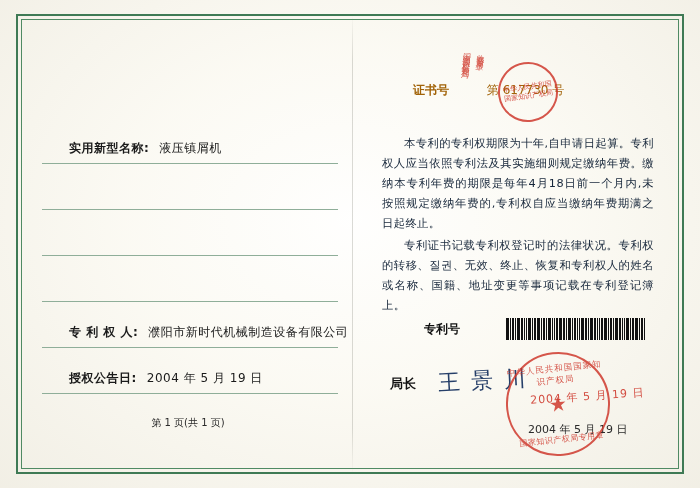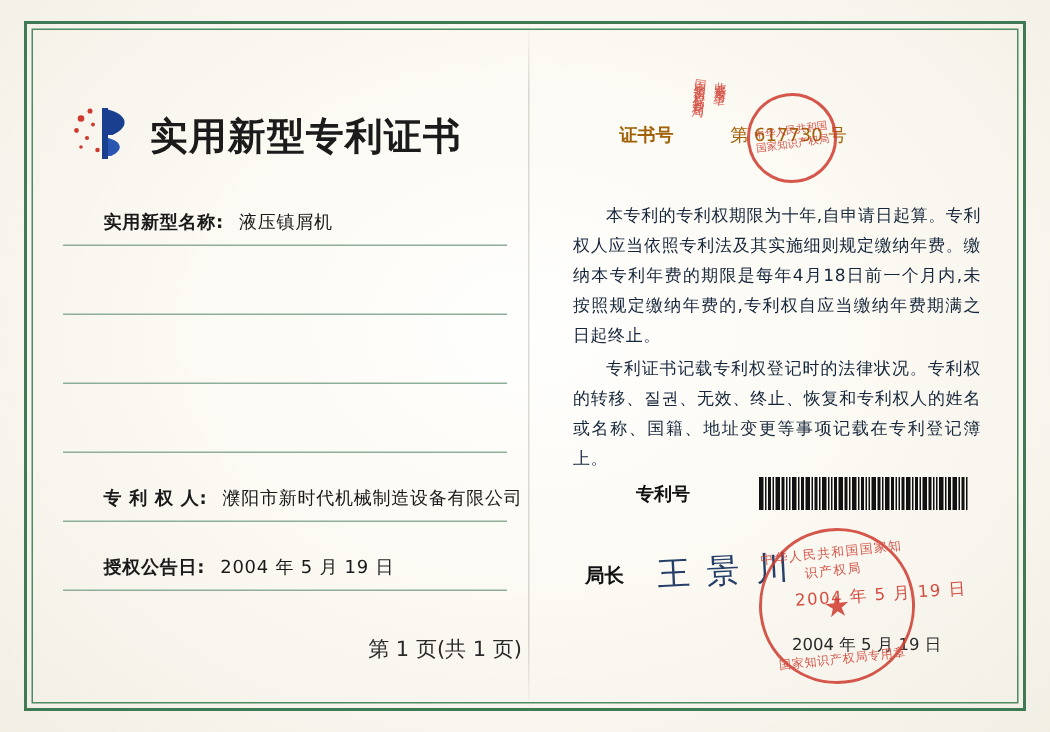--- a/index.html
+++ b/index.html
@@ -112,24 +112,24 @@
     position: absolute;
     left: 14px;
     width: 296px;
     height: 1px;
     background: #8fae99;
   }
 
   .footer-page {
     position: absolute;
     left: 0;
-    bottom: 16px;
+    bottom: 28px;
     width: 320px;
-    text-align: right;
-    font-size: 14px;
+    text-align: center;
+    font-size: 10px;
     color: #2a2a2a;
   }
 
   
   .right {
     position: absolute;
     left: 360px;
     top: 30px;
     width: 320px;
     height: 428px;
@@ -302,39 +302,20 @@
 <body>
 
 <div class="page">
   <div class="paper-tone"></div>
   <div class="border-outer"></div>
   <div class="border-inner"></div>
   <div class="fold"></div>
 
   <div class="left">
 
-    <div class="title-row">
-      <span class="logo">
-        <svg width="44" height="40" viewBox="0 0 44 40">
-          <g fill="#cf3a2e">
-            <circle cx="6" cy="9" r="2.2"></circle>
-            <circle cx="12" cy="4" r="1.7"></circle>
-            <circle cx="3" cy="17" r="1.6"></circle>
-            <circle cx="10" cy="22" r="1.4"></circle>
-            <circle cx="17" cy="30" r="1.5"></circle>
-            <circle cx="6" cy="28" r="1.2"></circle>
-            <circle cx="14" cy="13" r="1.3"></circle>
-          </g>
-          <path d="M20 2 L24 2 L24 36 L20 36 Z" fill="#1b3f8f"></path>
-          <path d="M24 3 C36 6, 40 14, 27 20 L24 20 Z" fill="#1b3f8f"></path>
-          <path d="M24 22 C33 24, 35 30, 26 34 L24 34 Z" fill="#2a55b0"></path>
-        </svg>
-      </span>
-      <span class="title-text">实用新型专利证书</span>
-    </div>
 
     <div class="field" style="top:110px">
       <span class="lbl">实用新型名称:</span><span class="val">液压镇屑机</span>
     </div>
     <div class="rule" style="top:133px"></div>
 
     <div class="rule" style="top:179px"></div>
 
     <div class="rule" style="top:225px"></div>
 

